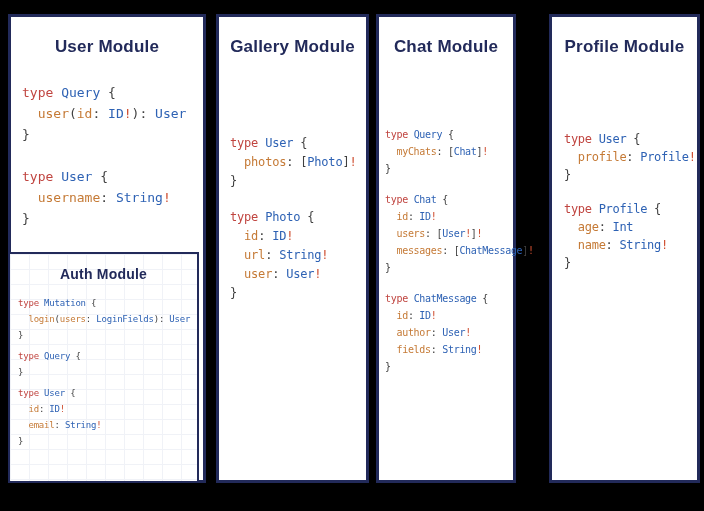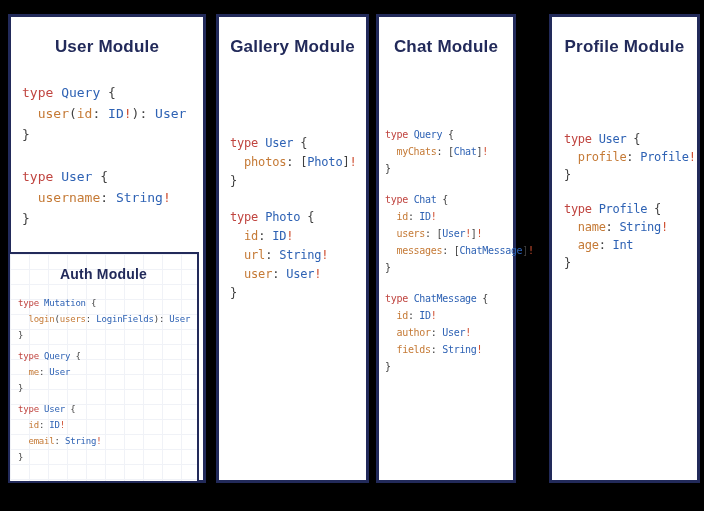--- a/index.html
+++ b/index.html
@@ -79,21 +79,20 @@
   <section class="auth-box">
     <h3 class="auth-title">Auth Module</h3>
     <div class="code code-auth">
         <div class="code-block">
           <div class="code-line"><span class="tok-k">type</span><span class="tok-p"> </span><span class="tok-t">Mutation</span><span class="tok-p"> {</span></div>
           <div class="code-line"><span class="tok-p">  </span><span class="tok-f">login</span><span class="tok-p">(</span><span class="tok-f">users</span><span class="tok-p">: </span><span class="tok-t">LoginFields</span><span class="tok-p">): </span><span class="tok-t">User</span></div>
           <div class="code-line"><span class="tok-p">}</span></div>
         </div>
         <div class="code-block">
           <div class="code-line"><span class="tok-k">type</span><span class="tok-p"> </span><span class="tok-t">Query</span><span class="tok-p"> {</span></div>
-          <div class="code-line"><span class="tok-p">  </span><span class="tok-f">me</span><span class="tok-p">: </span><span class="tok-t">User</span></div>
           <div class="code-line"><span class="tok-p">}</span></div>
         </div>
         <div class="code-block">
           <div class="code-line"><span class="tok-k">type</span><span class="tok-p"> </span><span class="tok-t">User</span><span class="tok-p"> {</span></div>
           <div class="code-line"><span class="tok-p">  </span><span class="tok-f">id</span><span class="tok-p">: </span><span class="tok-t">ID</span><span class="tok-b">!</span></div>
           <div class="code-line"><span class="tok-p">  </span><span class="tok-f">email</span><span class="tok-p">: </span><span class="tok-t">String</span><span class="tok-b">!</span></div>
           <div class="code-line"><span class="tok-p">}</span></div>
         </div>
       </div>
   </section>
@@ -144,20 +143,20 @@
   <section class="panel" id="panel-profile">
     <h2 class="panel-title">Profile Module</h2>
     <div class="code code-profile">
         <div class="code-block">
           <div class="code-line"><span class="tok-k">type</span><span class="tok-p"> </span><span class="tok-t">User</span><span class="tok-p"> {</span></div>
           <div class="code-line"><span class="tok-p">  </span><span class="tok-f">profile</span><span class="tok-p">: </span><span class="tok-t">Profile</span><span class="tok-b">!</span></div>
           <div class="code-line"><span class="tok-p">}</span></div>
         </div>
         <div class="code-block">
           <div class="code-line"><span class="tok-k">type</span><span class="tok-p"> </span><span class="tok-t">Profile</span><span class="tok-p"> {</span></div>
+          <div class="code-line"><span class="tok-p">  </span><span class="tok-f">age</span><span class="tok-p">: </span><span class="tok-t">Int</span></div>
           <div class="code-line"><span class="tok-p">  </span><span class="tok-f">name</span><span class="tok-p">: </span><span class="tok-t">String</span><span class="tok-b">!</span></div>
-          <div class="code-line"><span class="tok-p">  </span><span class="tok-f">age</span><span class="tok-p">: </span><span class="tok-t">Int</span></div>
           <div class="code-line"><span class="tok-p">}</span></div>
         </div>
       </div>
   </section>
 
 </div>
 
 </body></html>

